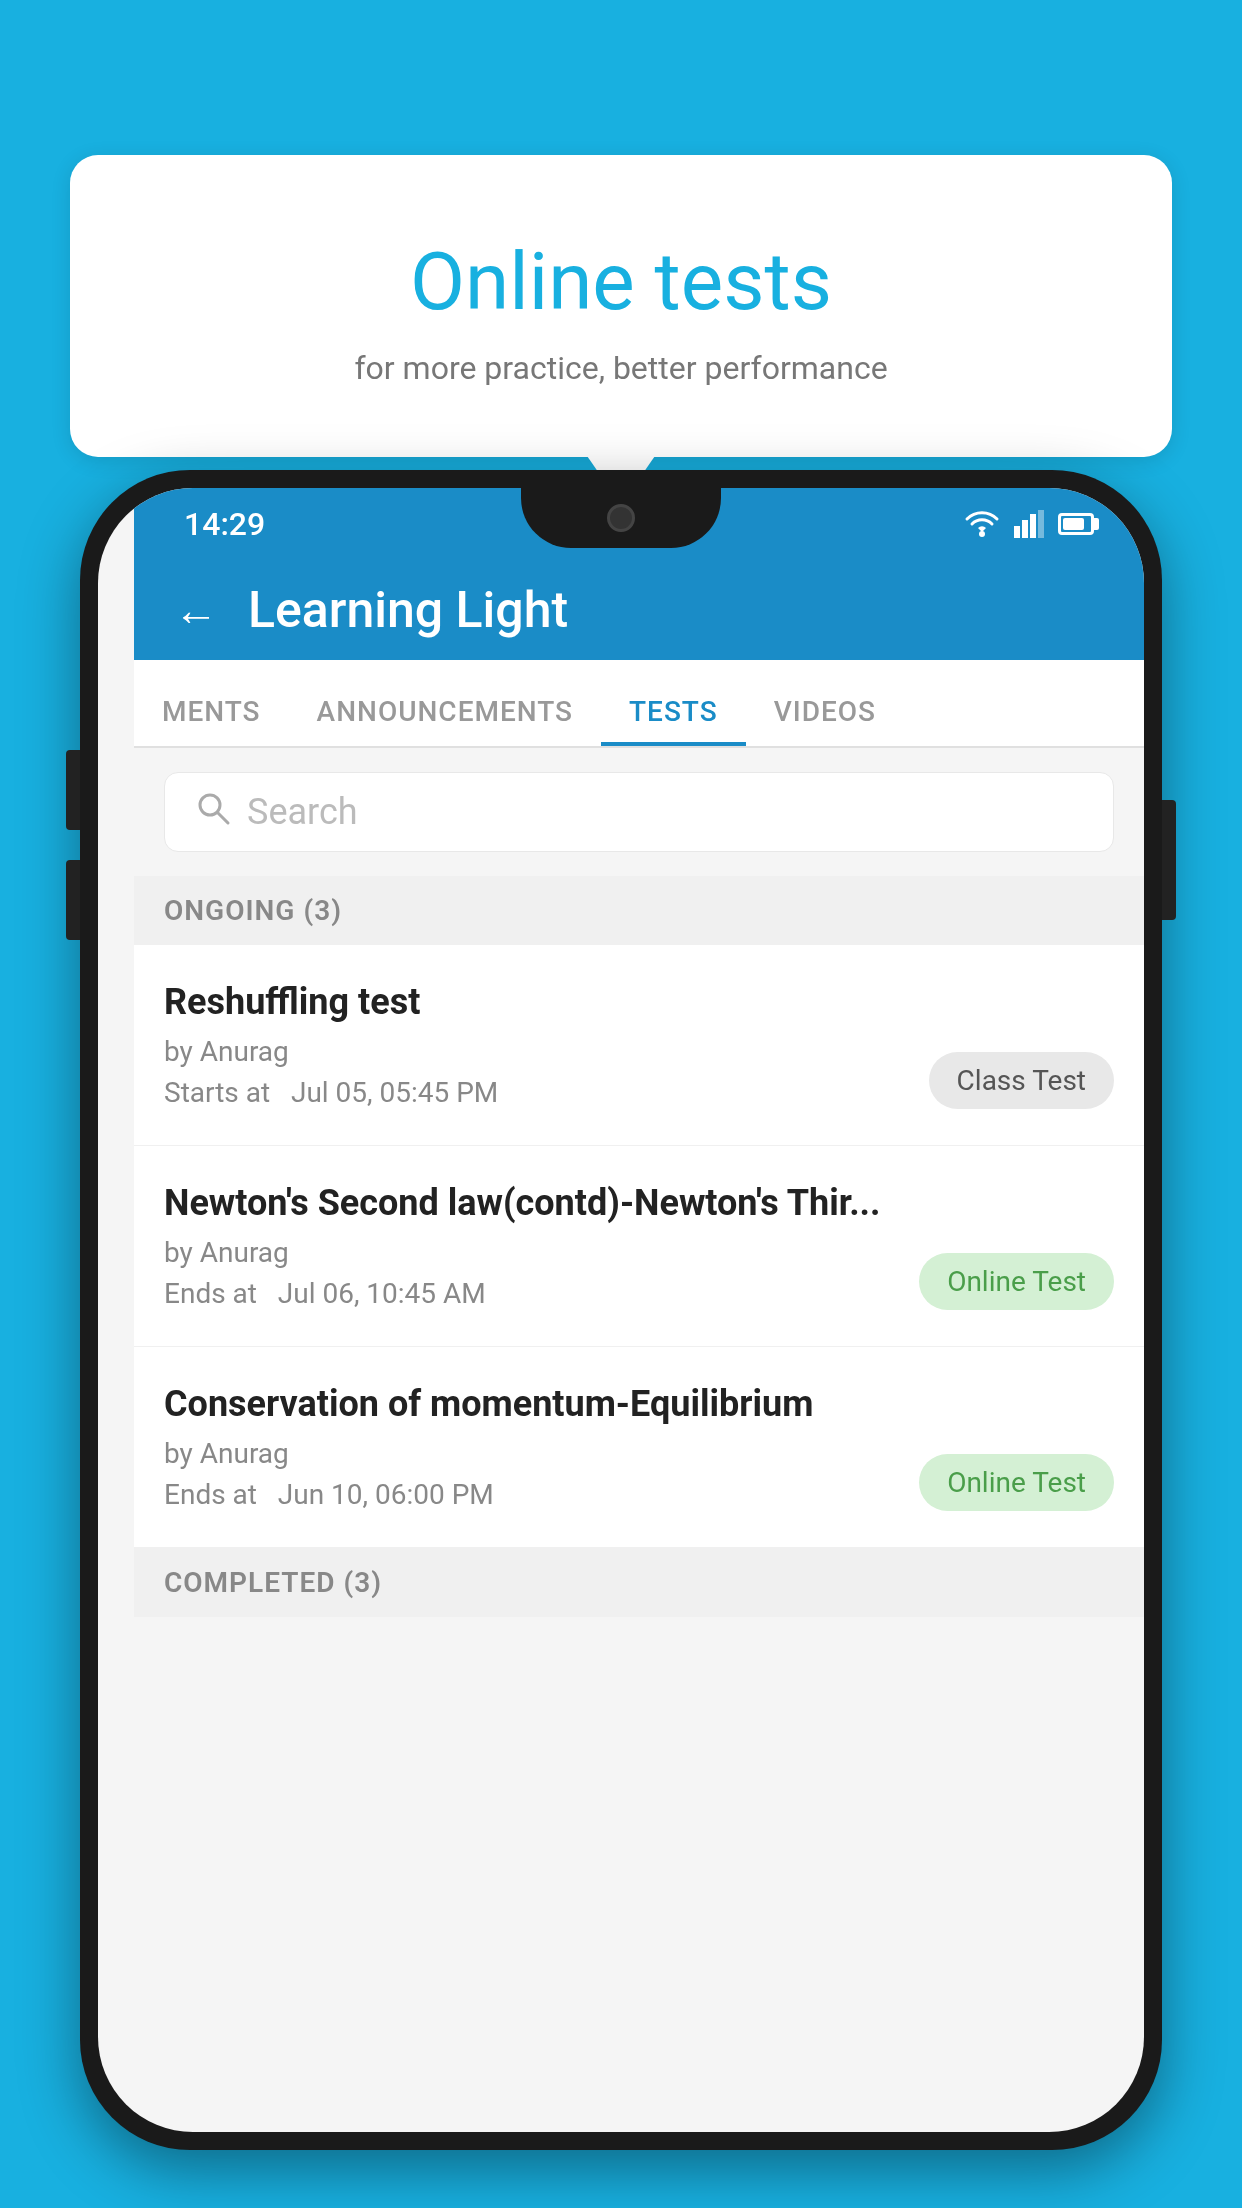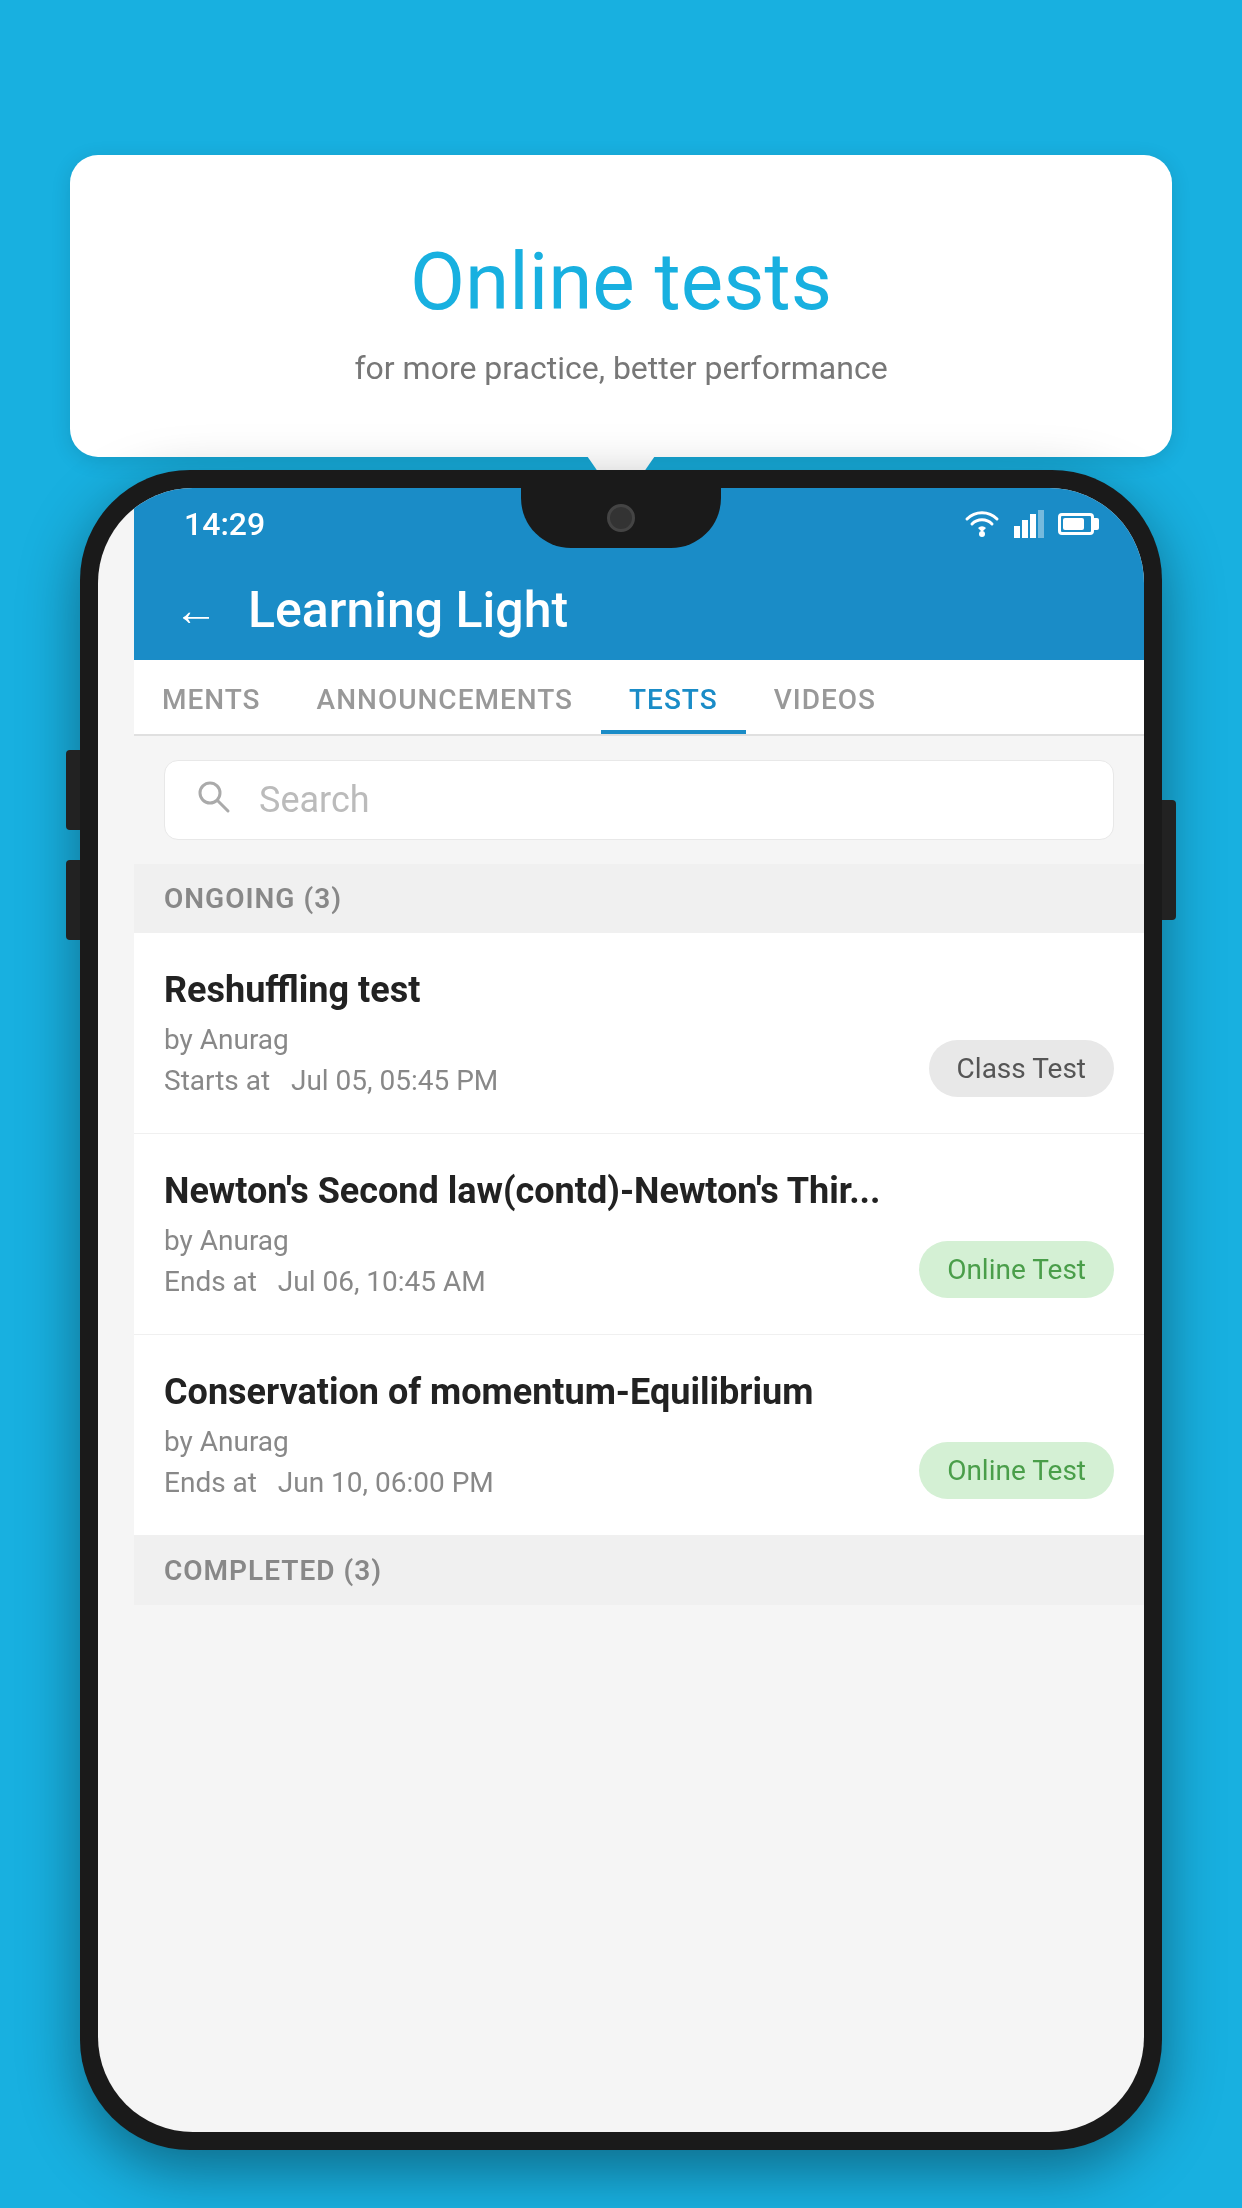--- a/index.html
+++ b/index.html
@@ -208,21 +208,21 @@
       color: white;
       font-size: 50px;
       font-weight: 500;
     }
 
     
     .tabs-bar {
       background: white;
       display: flex;
       border-bottom: 2px solid #e0e0e0;
-      height: 76px;
+      height: 88px;
       align-items: flex-end;
     }
 
     .tab-item {
       padding: 0 28px 18px;
       font-size: 28px;
       font-weight: 500;
       color: #999;
       letter-spacing: 1px;
       cursor: pointer;
@@ -249,21 +249,21 @@
       padding: 24px 30px;
     }
 
     .search-bar {
       background: white;
       border-radius: 14px;
       height: 80px;
       display: flex;
       align-items: center;
       padding: 0 30px;
-      gap: 28px;
+      gap: 16px;
       border: 1px solid #e8e8e8;
     }
 
     .search-icon-svg {
       color: #aaa;
       font-size: 36px;
     }
 
     .search-placeholder {
       color: #bbb;

